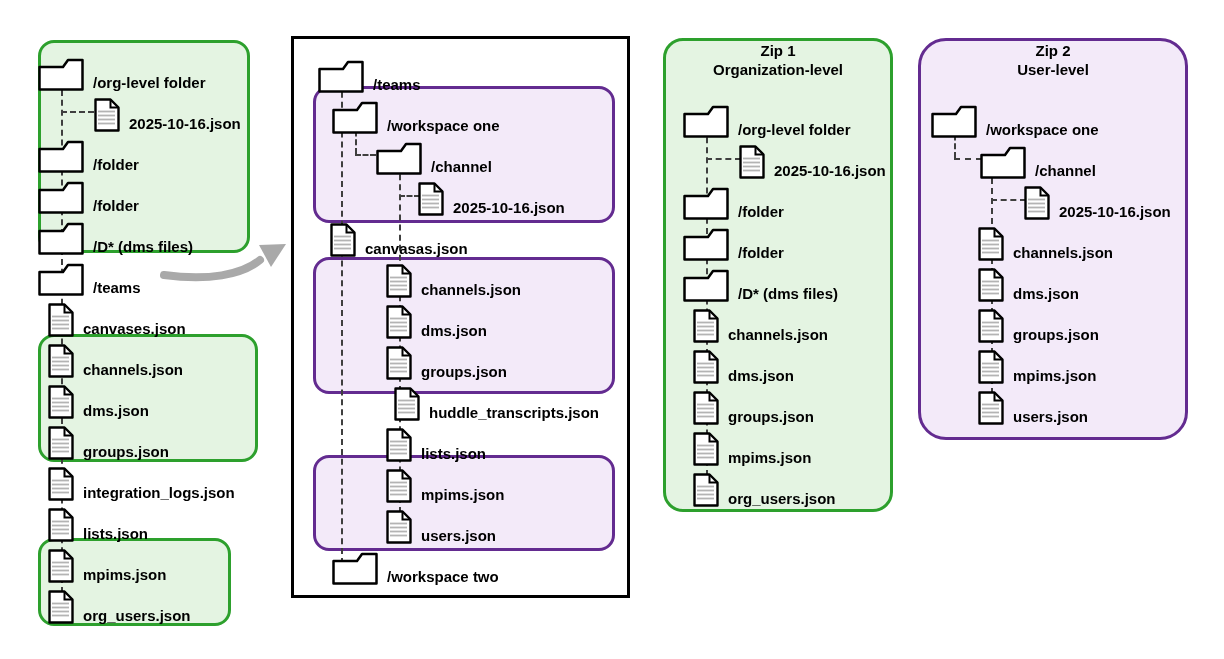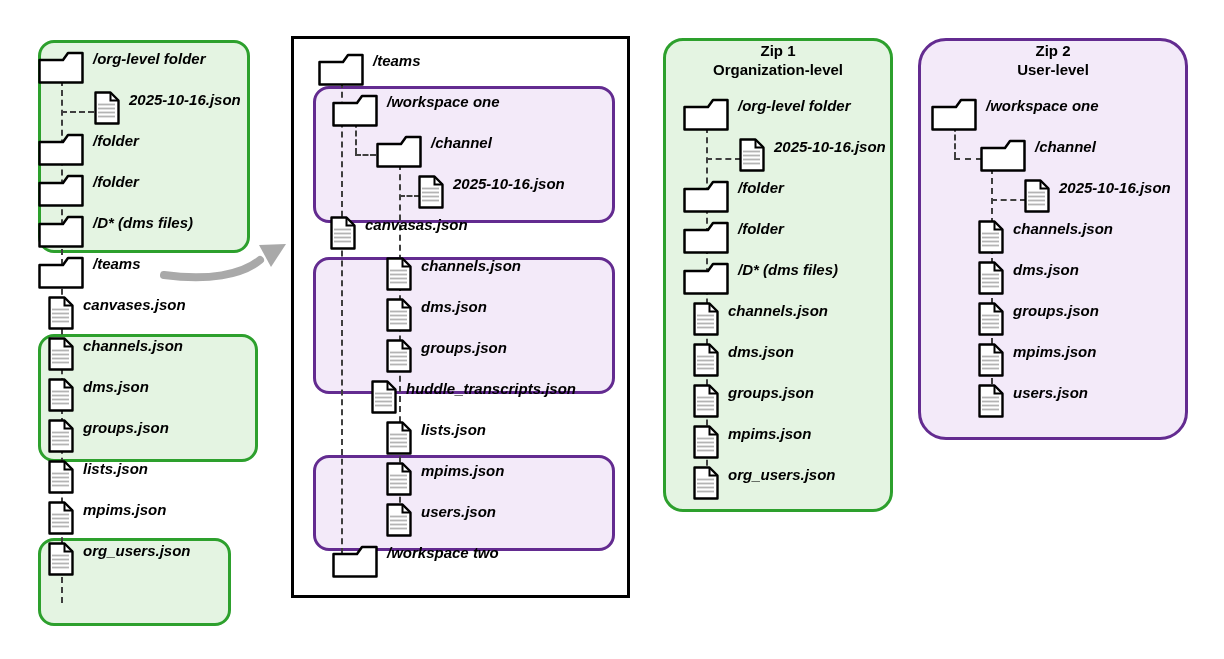--- a/index.html
+++ b/index.html
@@ -7,21 +7,21 @@
     --purple-border:#632b90; --purple-fill:#f3eaf9;
     --panel-border:#000000; --connector:#3f3f3f;
     --arrow:#a9a9a9; --text:#000000; --bg:#ffffff;
   }
   *{box-sizing:border-box;margin:0;padding:0}
   html,body{width:1224px;height:659px;background:var(--bg);overflow:hidden;
     font-family:"Liberation Sans",sans-serif;}
   #stage{position:relative;width:1224px;height:659px;}
   .panel{position:absolute;}
   .rows{position:relative;}
-  .row{position:relative;z-index:2;height:41px;display:flex;align-items:flex-start;font-style:italic;}
+  .row{position:relative;z-index:2;height:41px;display:flex;align-items:flex-end;}
   .lbl{margin-left:9px;white-space:nowrap;font-size:15px;font-weight:700;color:var(--text);}
   .ic{flex:none;display:block;}
   .gbox{position:absolute;z-index:0;border:3px solid var(--green-border);
     background:var(--green-fill);border-radius:16px;}
   .pbox{position:absolute;z-index:0;border:3px solid var(--purple-border);
     background:var(--purple-fill);border-radius:16px;}
   .vline{position:absolute;z-index:1;width:0;border-left:2.5px dashed var(--connector);}
   .hline{position:absolute;z-index:1;height:0;border-top:2.5px dashed var(--connector);}
   #panel-teams-expanded{border:3px solid var(--panel-border);background:#fff;}
   .outer-green{border:3px solid var(--green-border);background:var(--green-fill);border-radius:20px;}
@@ -117,20 +117,26 @@
       <div class="row" style="padding-left:10px">
         <svg class="ic" width="26" height="34">
             <use href="#sym-file"></use>
           </svg>
         <span class="lbl">groups.json</span>
       </div>
       <div class="row" style="padding-left:10px">
         <svg class="ic" width="26" height="34">
             <use href="#sym-file"></use>
           </svg>
+        <span class="lbl">integration_logs.json</span>
+      </div>
+      <div class="row" style="padding-left:10px">
+        <svg class="ic" width="26" height="34">
+            <use href="#sym-file"></use>
+          </svg>
         <span class="lbl">lists.json</span>
       </div>
       <div class="row" style="padding-left:10px">
         <svg class="ic" width="26" height="34">
             <use href="#sym-file"></use>
           </svg>
         <span class="lbl">mpims.json</span>
       </div>
       <div class="row" style="padding-left:10px">
         <svg class="ic" width="26" height="34">
@@ -197,21 +203,21 @@
             <use href="#sym-file"></use>
           </svg>
         <span class="lbl">dms.json</span>
       </div>
       <div class="row" style="padding-left:92px">
         <svg class="ic" width="26" height="34">
             <use href="#sym-file"></use>
           </svg>
         <span class="lbl">groups.json</span>
       </div>
-      <div class="row" style="padding-left:77px">
+      <div class="row" style="padding-left:100px">
         <svg class="ic" width="26" height="34">
             <use href="#sym-file"></use>
           </svg>
         <span class="lbl">huddle_transcripts.json</span>
       </div>
       <div class="row" style="padding-left:92px">
         <svg class="ic" width="26" height="34">
             <use href="#sym-file"></use>
           </svg>
         <span class="lbl">lists.json</span>

